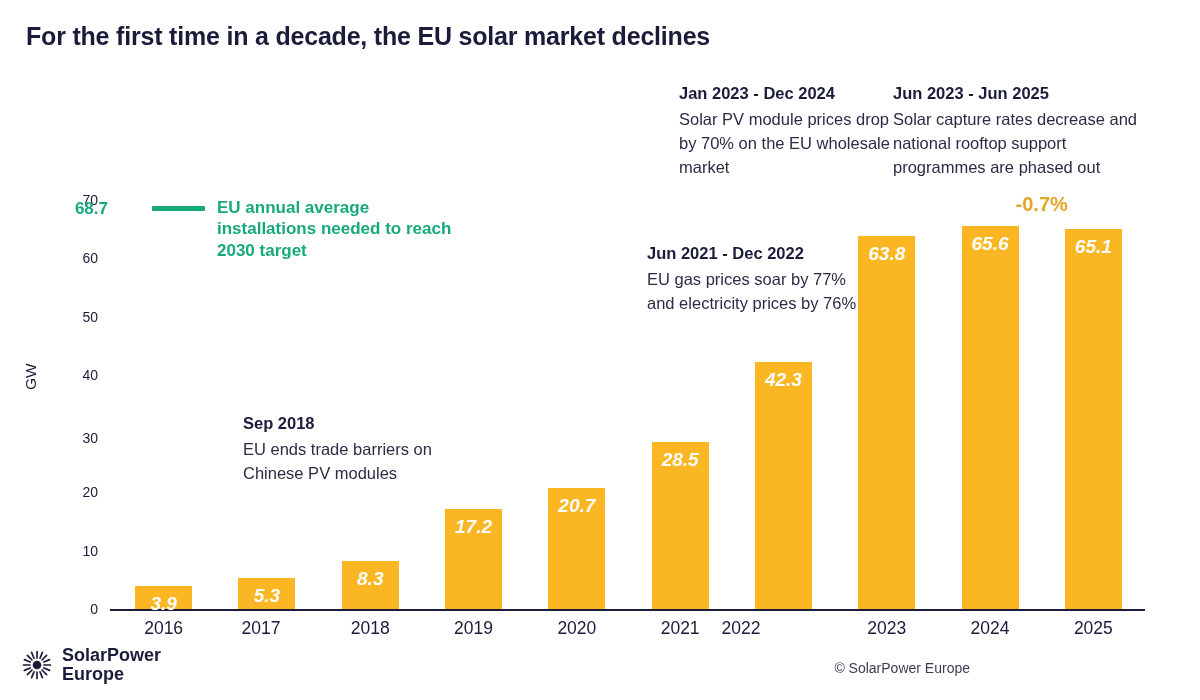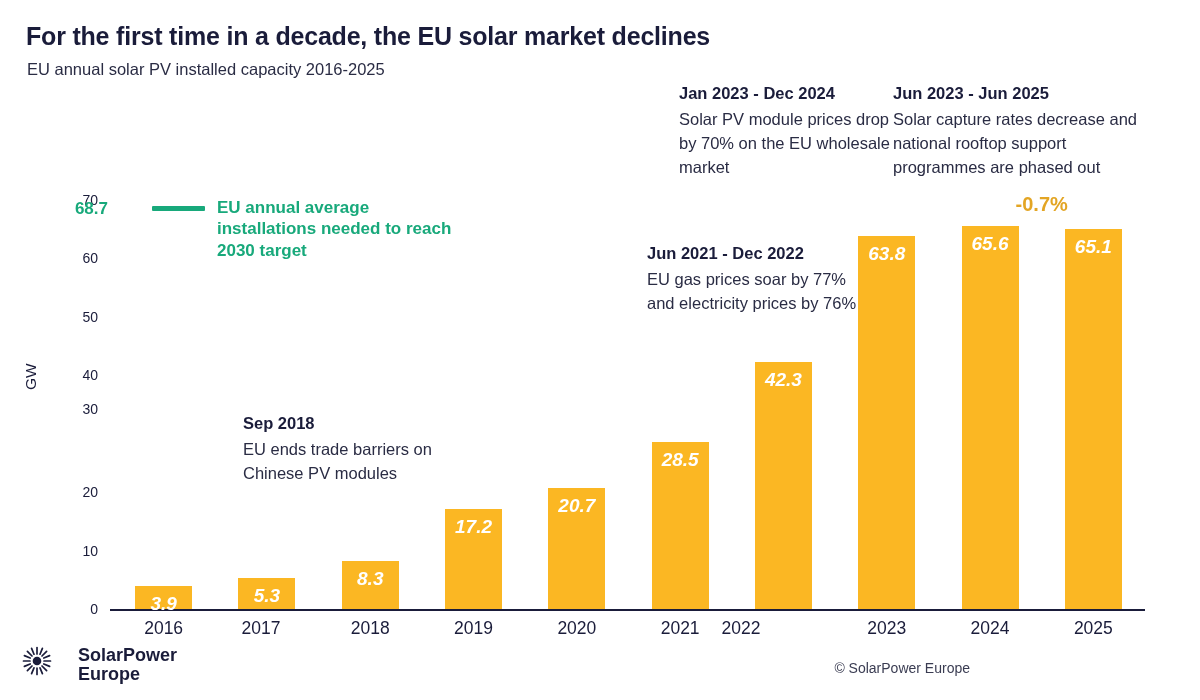--- a/index.html
+++ b/index.html
@@ -175,22 +175,22 @@
     color: #E3A524;
     white-space: nowrap;
   }
 
   
   #footer-logo {
     position: absolute;
     left: 22px;
     top: 646px;
     display: flex;
-    align-items: flex-start;
-    gap: 26px;
+    align-items: flex-end;
+    gap: 10px;
   }
   #footer-logo .logo-text {
     font-size: 18px;
     font-weight: bold;
     line-height: 1.05;
     color: #1A1C3A;
   }
   #copyright {
     position: absolute;
     right: 22px;
@@ -199,33 +199,32 @@
     color: #3A3C52;
     white-space: nowrap;
   }
 </style>
 </head>
 <body>
 
 <div id="chart-root">
 
   <div class="chart-title">For the first time in a decade, the EU solar market declines</div>
-  <div class="chart-subtitle">EU annual solar PV installed capacity 2016-2025</div>
 
   <div id="plot-area">
 
     <div class="axis-line"></div>
 
     <div class="y-axis-title">GW</div>
 
     <div class="y-ticks-wrap" id="y-ticks">
         <div class="y-tick" style="top: 609px;">0</div>
         <div class="y-tick" style="top: 550.571px;">10</div>
         <div class="y-tick" style="top: 492.143px;">20</div>
-        <div class="y-tick" style="top: 409px;">30</div>
+        <div class="y-tick" style="top: 438px;">30</div>
         <div class="y-tick" style="top: 375.286px;">40</div>
         <div class="y-tick" style="top: 316.857px;">50</div>
         <div class="y-tick" style="top: 258.429px;">60</div>
         <div class="y-tick" style="top: 200px;">70</div>
       </div>
 
     <div id="bars-layer">
         <div class="bar" style="left: 135.15px; top: 586.213px; width: 57px; height: 22.7871px;"></div>
         <div class="bar-value" style="left: 108.65px; top: 593.213px; width: 110px;">3.9</div>
         <div class="bar" style="left: 238.45px; top: 578.033px; width: 57px; height: 30.9671px;"></div>

